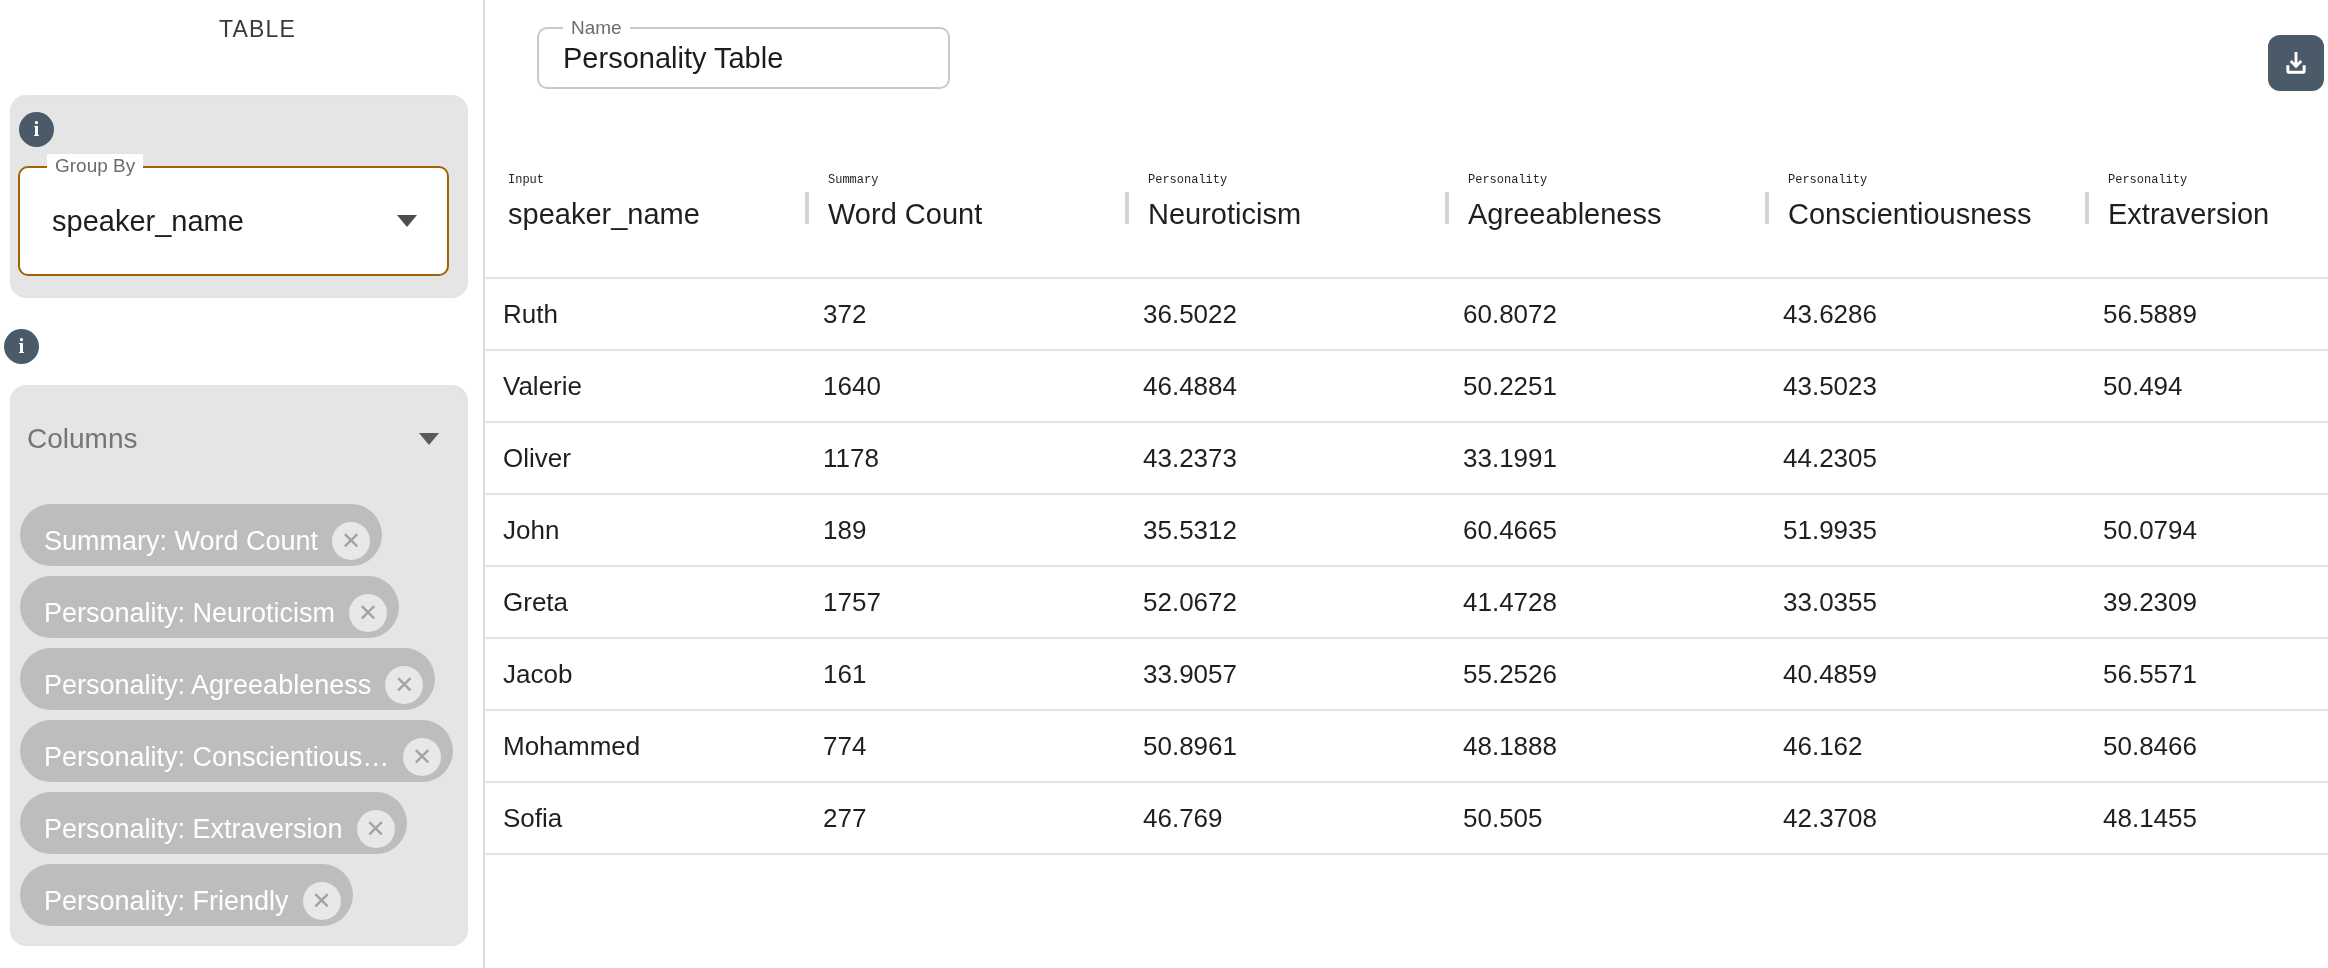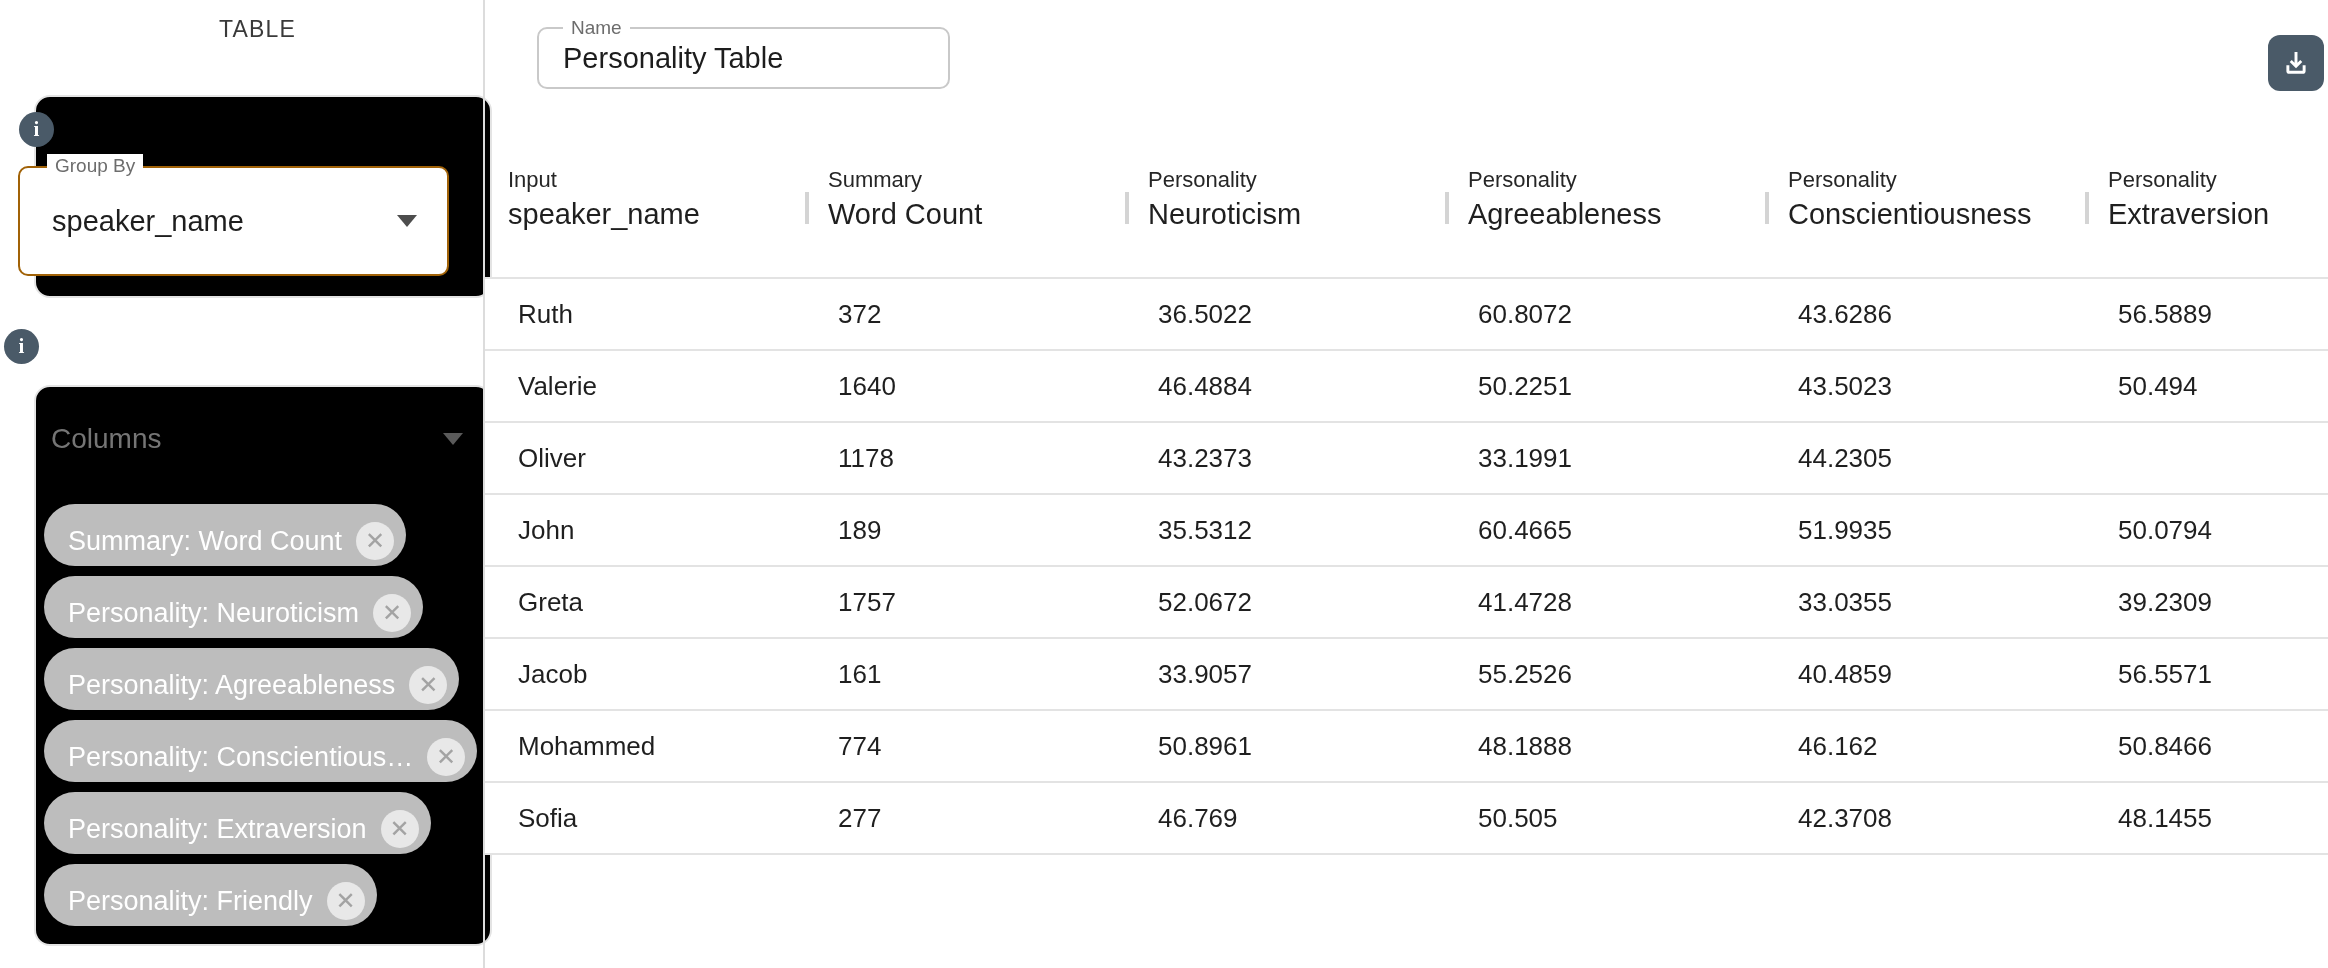--- a/index.html
+++ b/index.html
@@ -4,22 +4,22 @@
 <style>
   * { margin:0; padding:0; box-sizing:border-box; }
   html,body { background:#fff; }
   body { font-family:"Liberation Sans","DejaVu Sans",sans-serif; }
   .app { position:relative; width:2328px; height:968px; background:#fff; overflow:hidden; }
 
   
   .sidebar { position:absolute; left:0; top:0; width:483px; height:968px; background:#fff; }
   .sidebar-title { position:absolute; left:16px; top:16px; width:483px; text-align:center;
                    font-size:23px; font-weight:500; letter-spacing:1.2px; color:#3a3a3a; }
-  .card { position:absolute; left:10px; width:458px; background:#000000;
-          border:2px solid #e4e4e4; border-radius:16px;margin-left:24px; }
+  .card { position:absolute; left:10px; width:458px; background:#e5e5e5;
+          border:2px solid #e4e4e4; border-radius:16px; }
   .card-groupby { top:95px; height:203px; }
   .card-columns { top:385px; height:561px; }
 
   .info-icon { position:absolute; width:35px; height:35px; border-radius:50%;
                background:#4a5a68; color:#fff; display:flex; align-items:center; justify-content:center;
                font-size:21px; font-weight:bold; font-family:"Liberation Serif","DejaVu Serif",serif; }
   .info-1 { left:19px; top:112px; }
   .info-2 { left:4px; top:329px; }
 
   .outlined { position:absolute; border:2px solid #a16207; border-radius:10px; background:#fff; }
@@ -58,27 +58,27 @@
                 font-size:29px; color:#1d1d1d; }
 
   .download-btn { position:absolute; left:1783px; top:35px; width:56px; height:56px;
                   background:#4a5a68; border:none; border-radius:12px; cursor:pointer;
                   display:flex; align-items:center; justify-content:center; }
 
   .thead { position:absolute; left:0; top:168px; display:grid; grid-template-columns:repeat(6,320px); }
   .th { position:relative; padding-left:23px; }
   .th:not(:first-child)::before { content:""; position:absolute; left:0; top:24px;
                                   width:4px; height:32px; background:#d4d4d4; }
-  .th-cat { font-size:22px; color:#262626; line-height:24px; }
+  .th-cat { font-size:12px; color:#262626; line-height:24px;font-family:Liberation Mono, monospace; }
   .th-name { font-size:29px; color:#1f1f1f; line-height:34px; margin-top:5px; white-space:nowrap; }
 
   .tbody { position:absolute; left:0; top:277px; width:1920px; border-top:2px solid #e3e3e3; }
   .tr { display:grid; grid-template-columns:repeat(6,320px); height:72px; align-items:center;
         border-bottom:2px solid #e3e3e3; background:#fff; }
-  .td { padding-left:33px; font-size:26px; color:#1f1f1f; white-space:nowrap; }
+  .td { padding-left:18px; font-size:26px; color:#1f1f1f; white-space:nowrap; }
 </style>
 </head>
 <body>
 
 <div class="app">
 
   <aside class="sidebar">
     <div class="sidebar-title">TABLE</div>
 
     <div class="card card-groupby"></div>

